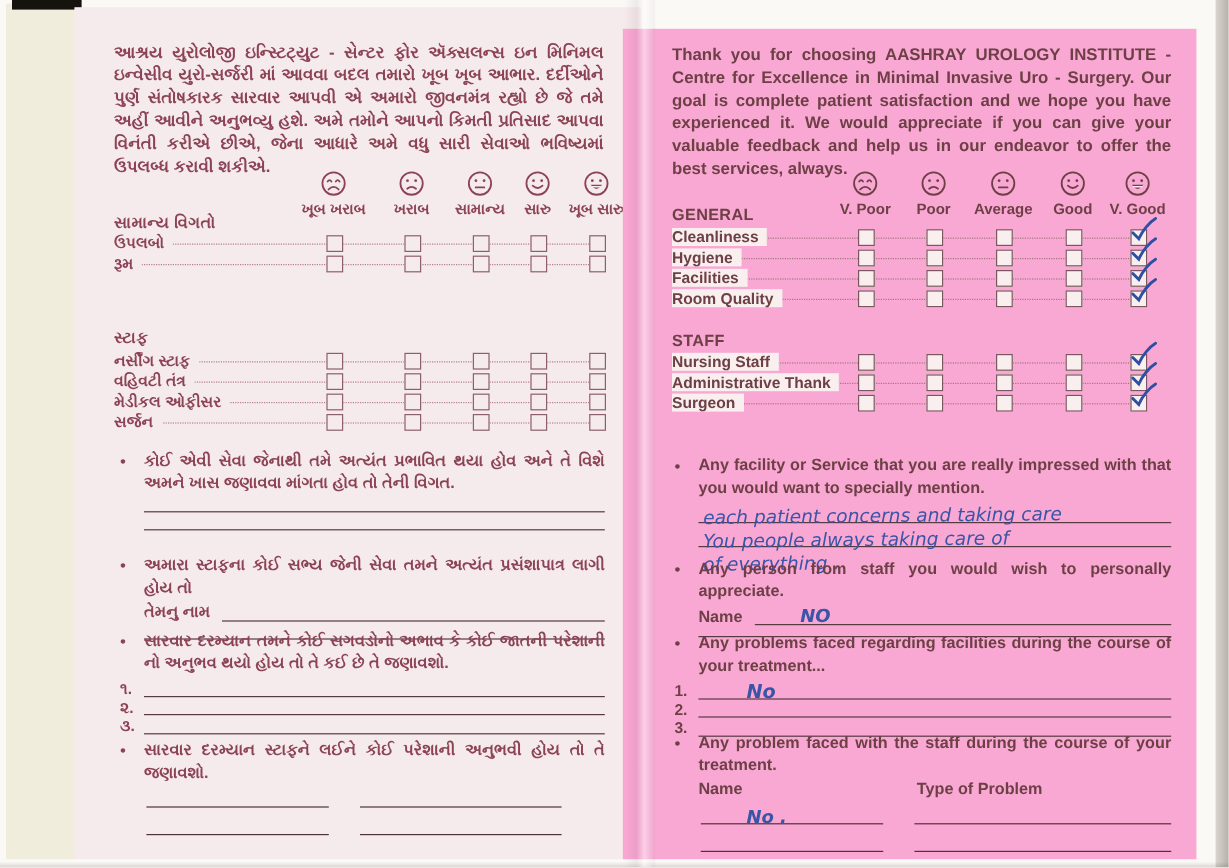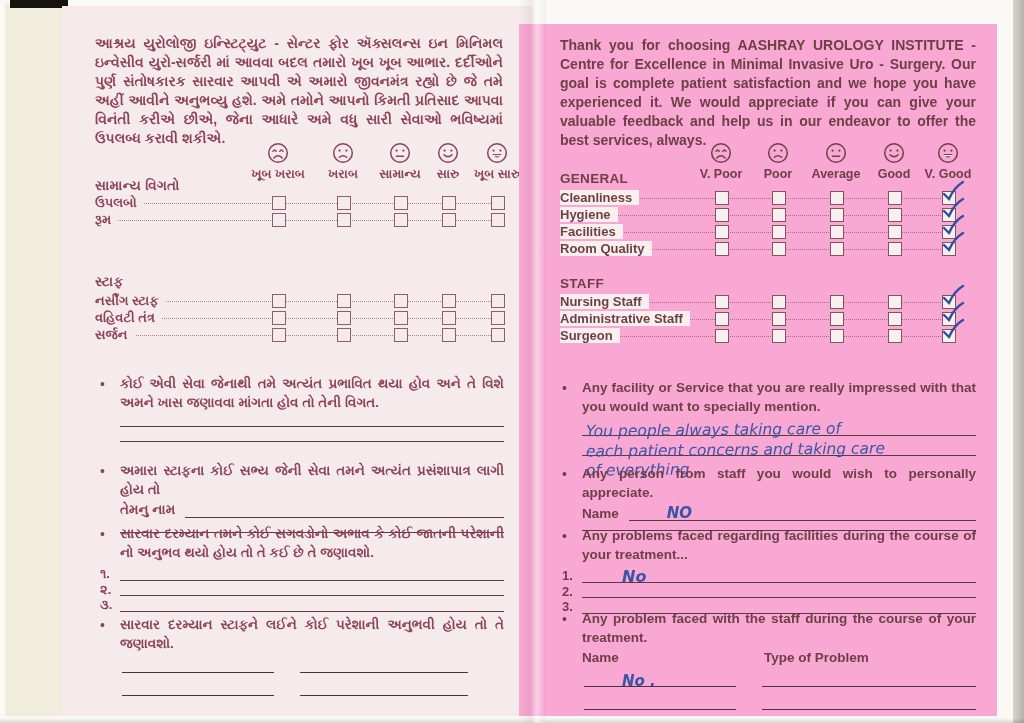--- a/index.html
+++ b/index.html
@@ -169,20 +169,29 @@
           <span class="leader"></span>
           <span class="rlabel">વહિવટી તંત્ર</span>
           <span class="cbox" style="left: 177px;"></span>
           <span class="cbox" style="left: 242px;"></span>
           <span class="cbox" style="left: 299px;"></span>
           <span class="cbox" style="left: 347px;"></span>
           <span class="cbox" style="left: 396px;"></span>
         </div>
         <div class="grow">
           <span class="leader"></span>
+          <span class="rlabel">મેડીકલ ઓફીસર</span>
+          <span class="cbox" style="left: 177px;"></span>
+          <span class="cbox" style="left: 242px;"></span>
+          <span class="cbox" style="left: 299px;"></span>
+          <span class="cbox" style="left: 347px;"></span>
+          <span class="cbox" style="left: 396px;"></span>
+        </div>
+        <div class="grow">
+          <span class="leader"></span>
           <span class="rlabel">સર્જન</span>
           <span class="cbox" style="left: 177px;"></span>
           <span class="cbox" style="left: 242px;"></span>
           <span class="cbox" style="left: 299px;"></span>
           <span class="cbox" style="left: 347px;"></span>
           <span class="cbox" style="left: 396px;"></span>
         </div>
       </div>
 
     <div class="q lq1">
@@ -338,21 +347,21 @@
           <span class="cbox" style="left: 270px;"></span>
           <span class="cbox" style="left: 328px;"></span>
           <span class="cbox" style="left: 382px;">
             <span class="check"><svg viewBox="0 0 26 26" width="26" height="26">
                 <path d="M5 14 L10 19 C13 12 19 5 24 2" fill="none" stroke="#2e4fa3" stroke-width="2.4" stroke-linecap="round"></path>
               </svg></span>
           </span>
         </div>
         <div class="grow">
           <span class="leader"></span>
-          <span class="rlabel">Administrative Staff</span>
+          <span class="rlabel">Administrative Thank</span>
           <span class="cbox" style="left: 155px;"></span>
           <span class="cbox" style="left: 212px;"></span>
           <span class="cbox" style="left: 270px;"></span>
           <span class="cbox" style="left: 328px;"></span>
           <span class="cbox" style="left: 382px;">
             <span class="check"><svg viewBox="0 0 26 26" width="26" height="26">
                 <path d="M5 14 L10 19 C13 12 19 5 24 2" fill="none" stroke="#2e4fa3" stroke-width="2.4" stroke-linecap="round"></path>
               </svg></span>
           </span>
         </div>
@@ -368,24 +377,24 @@
                 <path d="M5 14 L10 19 C13 12 19 5 24 2" fill="none" stroke="#2e4fa3" stroke-width="2.4" stroke-linecap="round"></path>
               </svg></span>
           </span>
         </div>
       </div>
 
     <div class="q rq1">
       <span class="bullet">•</span>
       <div class="qtext">Any facility or Service that you are really impressed with that you would want to specially mention.</div>
       <div class="hwline">
+        <span class="hw">each patient concerns and taking care</span>
+      </div>
+      <div class="hwline">
         <span class="hw">You people always taking care of</span>
-      </div>
-      <div class="hwline">
-        <span class="hw">each patient concerns and taking care</span>
       </div>
       <div class="hwline nb">
         <span class="hw">of everything .</span>
       </div>
     </div>
 
     <div class="q rq2">
       <span class="bullet">•</span>
       <div class="qtext">Any person from staff you would wish to personally appreciate.</div>
       <div class="namerow">

